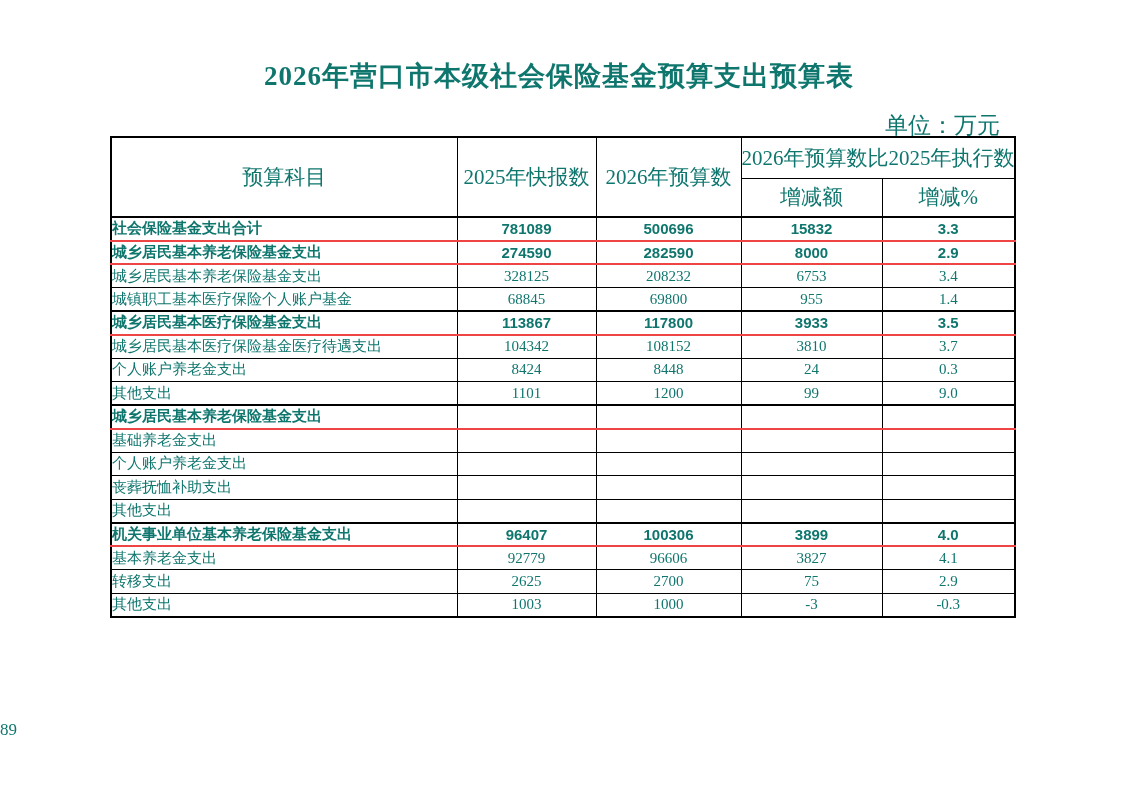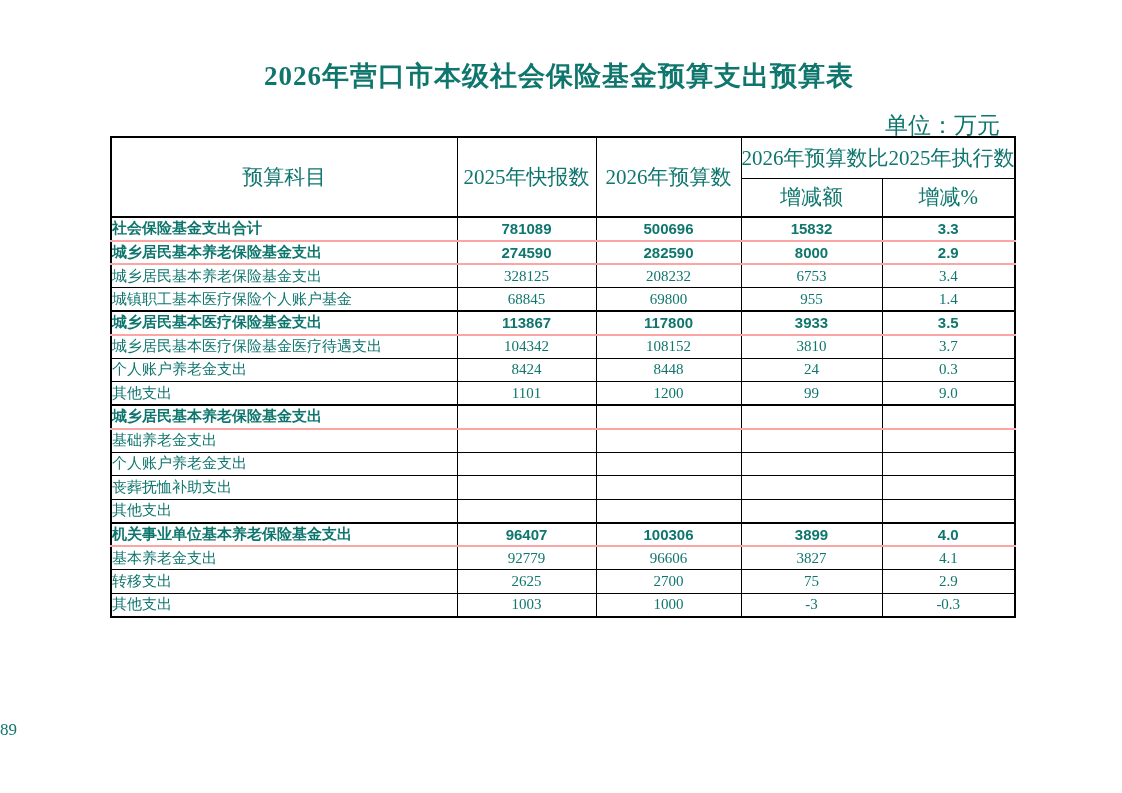--- a/index.html
+++ b/index.html
@@ -63,21 +63,21 @@
   }
   td.subject { text-align: left; }
   td.num { text-align: center; }
   .indent-0 { padding-left: 3px; }
   .indent-1 { padding-left: 18px; }
   .indent-2 { padding-left: 33px; }
   tr.bold-row td {
     font-family: "Liberation Sans", "DejaVu Sans", sans-serif;
     font-weight: 700;
     border-top: 2px solid #000;
-    border-bottom: 2px solid #fca5a5;
+    border-bottom: 2px solid #ef4444;
     font-size: 14.5px;
   }
   .page-number {
     position: absolute;
     top: 720px;
     left: 0;
     width: 100%;
     text-align: left;
     font-size: 17px;
   }

